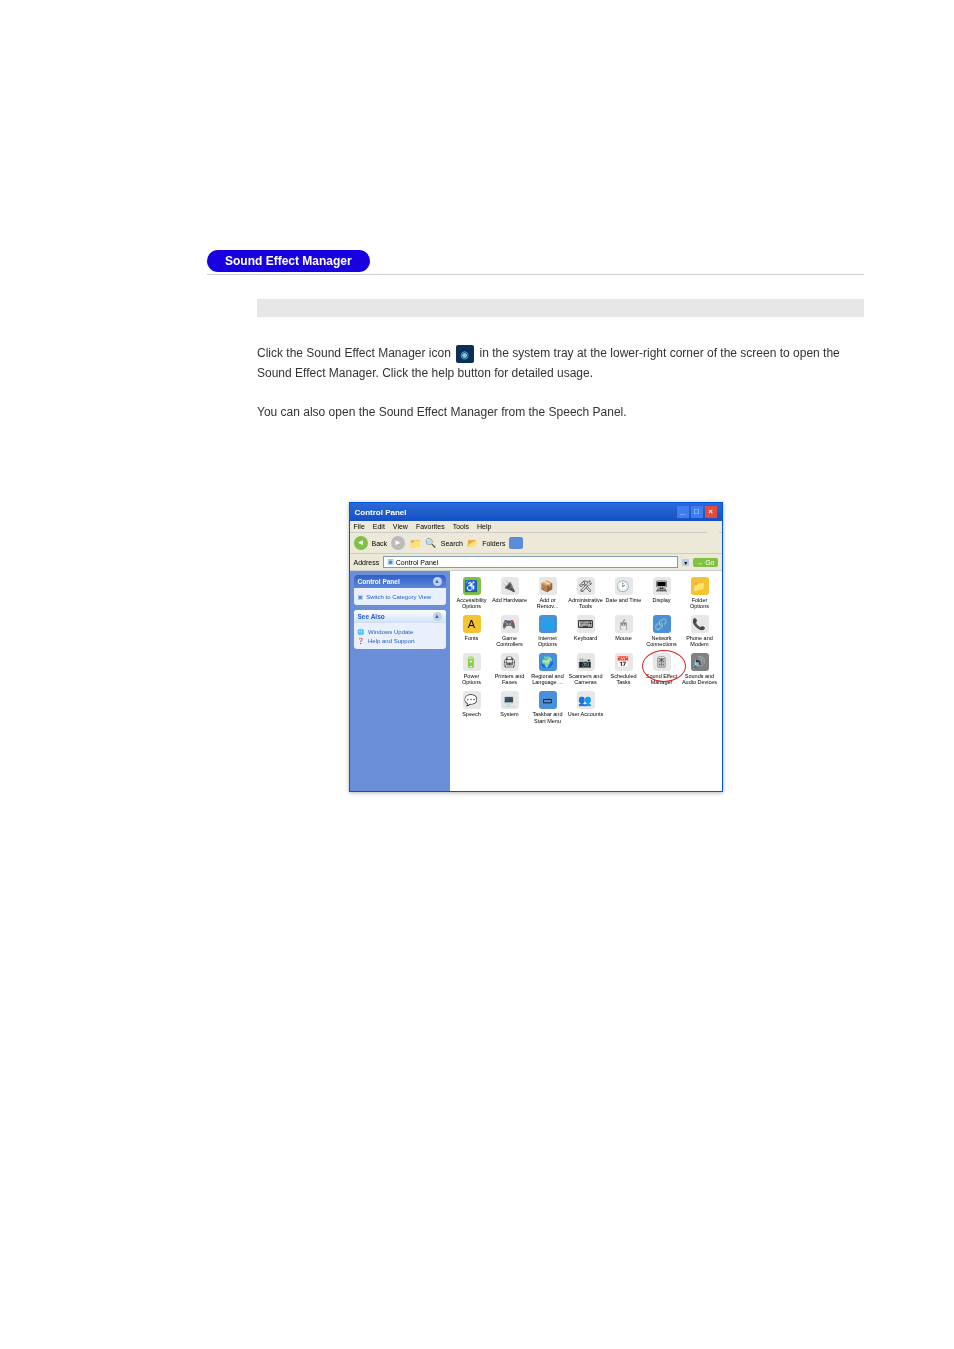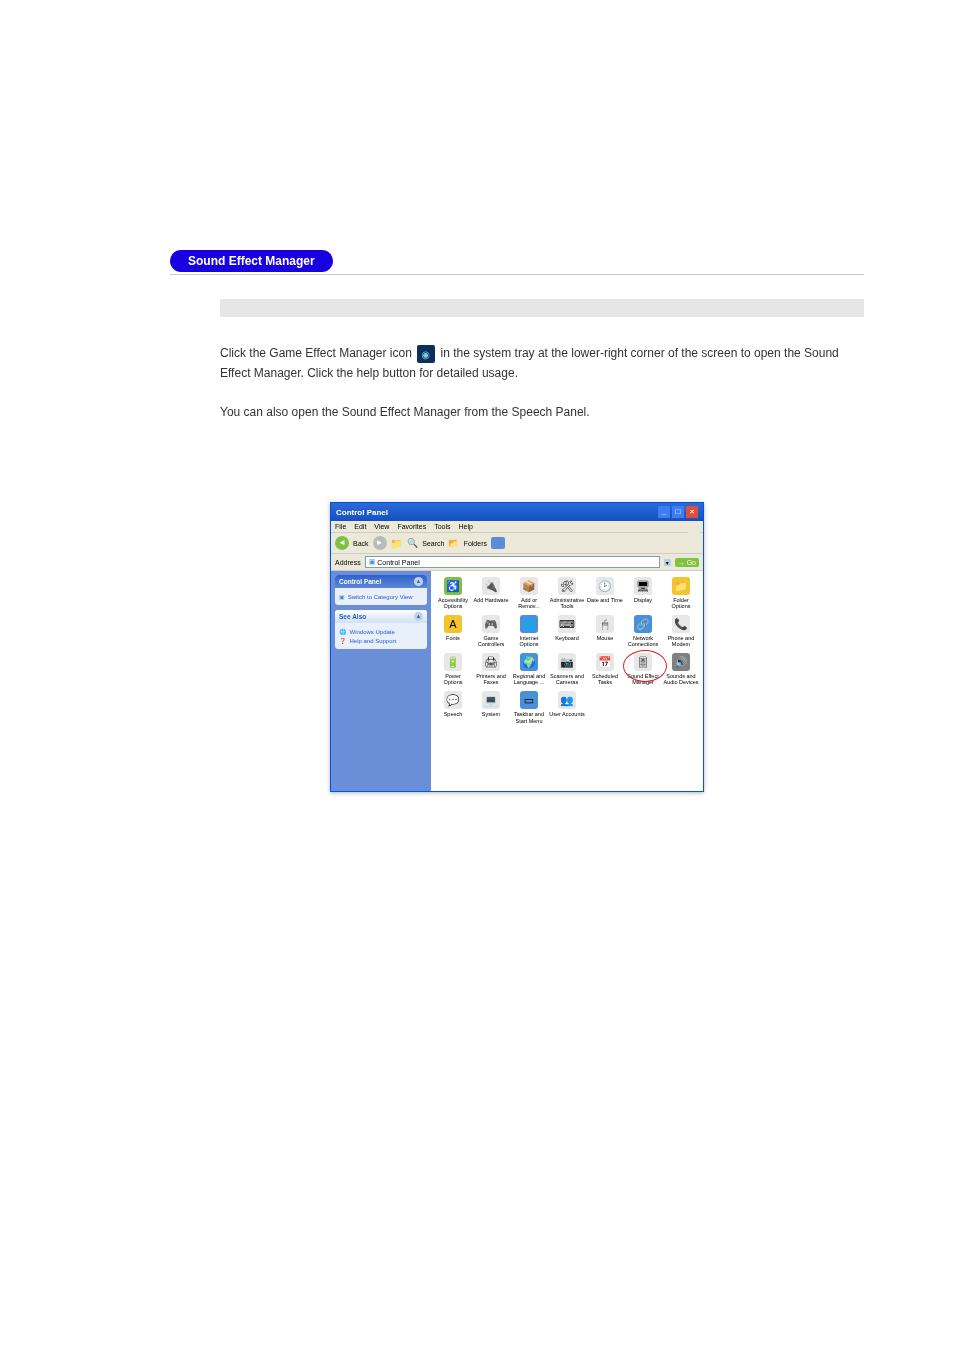--- a/index.html
+++ b/index.html
@@ -4,20 +4,21 @@
   <style>
     body {
       margin: 0;
       padding: 0;
       font-family: Tahoma, Arial, sans-serif;
       background: #fff;
       width: 954px;
     }
     .page-container {
       padding: 250px 90px 50px 170px;
+      margin-left: 37px;
     }
     .section-pill {
       display: inline-block;
       background: #1800e0;
       color: #fff;
       font-weight: bold;
       font-size: 12px;
       padding: 4px 18px;
       border-radius: 14px;
       margin-bottom: 2px;
@@ -261,21 +262,21 @@
   </style>
 </head>
 <body>
 
 <div class="page-container">
   <span class="section-pill">Sound Effect Manager</span>
   <div class="section-divider"></div>
   <div class="grey-bar"></div>
 
   <p class="para">
-    <span>Click the Game Effect Manager icon </span>
+    <span>Click the Sound Effect Manager icon </span>
     <span class="inline-icon"></span>
     <span> in the system tray at the lower-right corner of the screen to open the Sound Effect Manager. Click the help button for detailed usage.</span>
   </p>
 
   <p class="para">You can also open the Sound Effect Manager from the Speech Panel.</p>
 
   
   <div class="cp-window">
     <div class="cp-titlebar">
       <span>Control Panel</span>

